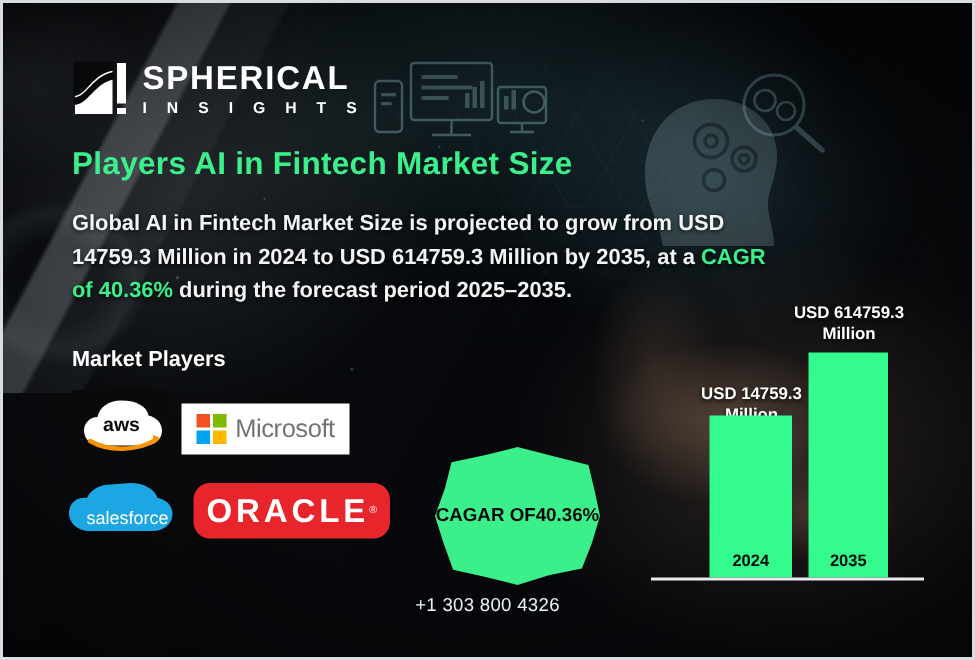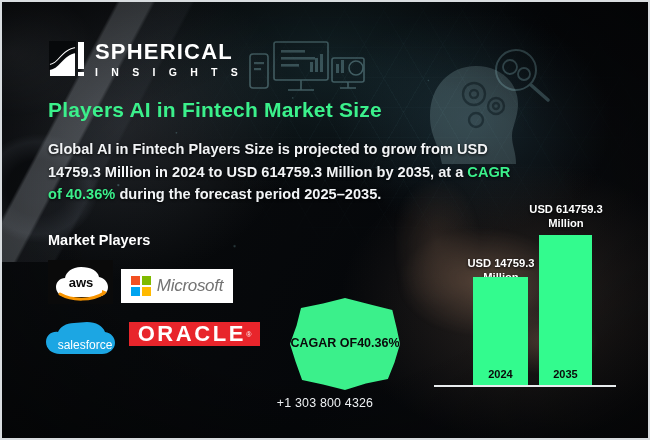--- a/index.html
+++ b/index.html
@@ -95,26 +95,26 @@
   .players-title{
     position:absolute; left:46px; top:230px;
     color:#ffffff; font-size:14.5px; font-weight:bold;
   }
 
   
   .brand{ position:absolute; display:flex; align-items:center; justify-content:center; }
   .brand-aws{ left:46px; top:258px; width:65px; height:44px; background:#0a0a0a; }
   .aws-wrap{ position:relative; width:62px; height:42px; }
   .brand-ms{ left:119px; top:267px; width:112px; height:34px; background:#fff; }
-  .ms-inner{ display:flex; align-items:center; gap:6px;font-style:italic; }
+  .ms-inner{ display:flex; align-items:center; gap:6px; }
   .ms-grid{ display:grid; grid-template-columns:9px 9px; grid-template-rows:9px 9px; gap:2px; }
   .ms-grid i{ display:block; }
   .ms-word{ color:#737373; font-size:17px; font-weight:normal; letter-spacing:-.3px; }
   .brand-sf{ left:42px; top:313px; width:82px; height:50px; }
-  .brand-or{ left:127px; top:320px; width:131px; height:24px; background:#e8252b; }
+  .brand-or{ left:127px; top:320px; width:131px; height:37px; background:#e8252b;border-radius:11px; }
   .or-word{ color:#fff; font-size:22px; font-weight:bold; letter-spacing:2.6px; }
   .or-reg{ color:#fff; font-size:7px; vertical-align:super; letter-spacing:0; }
 
   
   .badge{
     position:absolute; left:288px; top:296px; width:110px; height:92px;
     background:#3bf08b;
     clip-path:polygon(50% 0%,73% 7%,93% 13%,97% 33%,100% 50%,95% 70%,89% 88%,69% 93%,50% 100%,30% 94%,11% 89%,5% 69%,0% 50%,6% 30%,10% 11%,30% 6%);
     display:flex; flex-direction:row; align-items:center; justify-content:center;
     text-align:center; line-height:1.25;
@@ -222,21 +222,21 @@
     </div>
     <div class="logo-text">
       <div class="logo-name">SPHERICAL</div>
       <div class="logo-sub">I N S I G H T S</div>
     </div>
   </div>
 
   <div class="headline">Players AI in Fintech Market Size</div>
 
   <div class="body-copy">
-    <span>Global AI in Fintech Players Size is projected to grow from</span>
+    <span>Global AI in Fintech Market Size is projected to grow from</span>
     <span>USD 14759.3 Million in 2024 to USD 614759.3 Million by 2035, at a</span>
     <span class="hl">CAGR of 40.36%</span><span> during the forecast period 2025–2035.</span>
   </div>
 
   <div class="players-title">Market Players</div>
 
   <div class="brand brand-aws">
     <div class="aws-wrap">
       <svg viewBox="0 0 62 42" width="62" height="42">
         <path d="M31 6c-9 0-15 5-16 11-5 0-9 4-9 9 0 6 5 10 11 10h29c7 0 12-4 12-10 0-5-4-9-9-10-1-6-8-10-18-10z" fill="#ffffff"></path>

